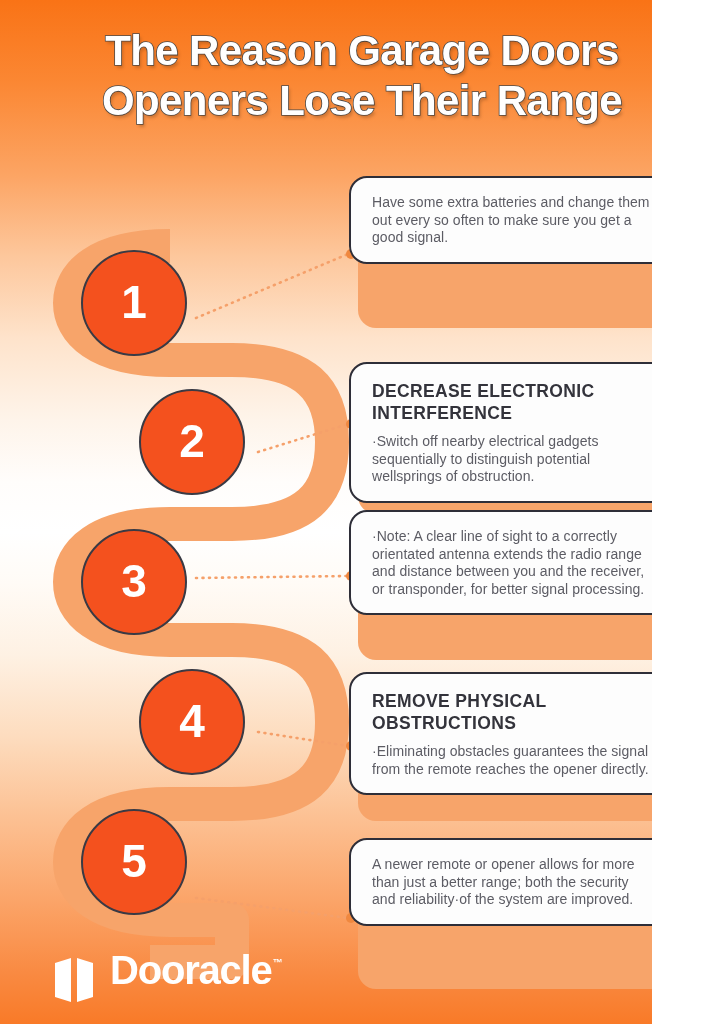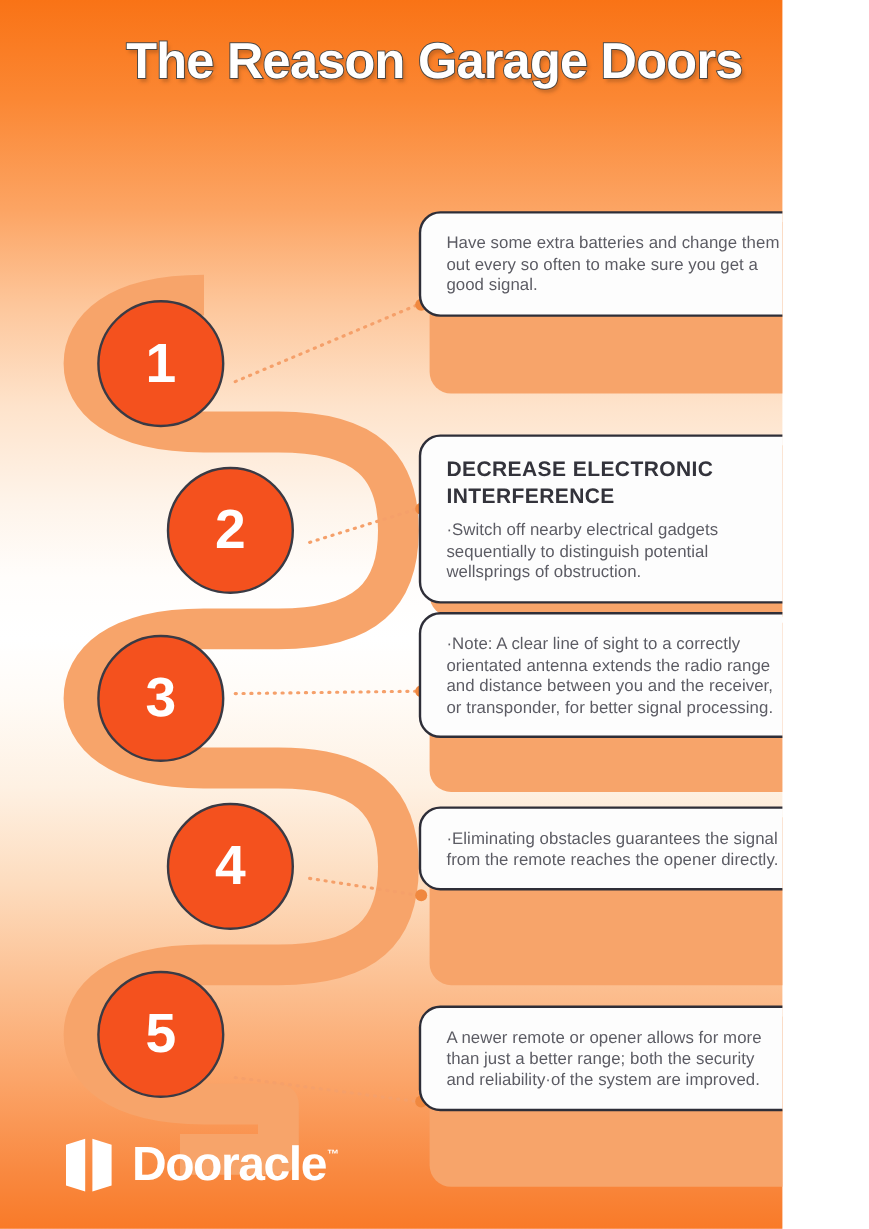--- a/index.html
+++ b/index.html
@@ -108,21 +108,21 @@
     font-size:14px;
     color:#5C5C64;
     line-height:17.5px;
     letter-spacing:0.05px;
   }
 
   
   #logo {
     position:absolute;
     left:52px; top:948px;
-    display:flex; align-items:flex-start;
+    display:flex; align-items:flex-end;
     z-index:6;
   }
   #logo-mark { width:48px; height:46px; margin-right:10px; }
   #logo-text {
     font-size:40px;
     font-weight:bold;
     color:#ffffff;
     letter-spacing:-1.2px;
     line-height:44px;
     position:relative;
@@ -175,20 +175,21 @@
       <circle cx="351" cy="254" r="5"></circle>
       <circle cx="351" cy="424" r="5"></circle>
       <circle cx="351" cy="576" r="5"></circle>
       <circle cx="351" cy="746" r="5"></circle>
       <circle cx="351" cy="918" r="5"></circle>
     </g>
   </svg>
 
   <div id="title-block">
     <div class="title-line">The Reason Garage Doors</div>
+    <div class="title-line">Openers Lose Their Range</div>
   </div>
 
   <div class="num-circle" style="left:81px;  top:250px;">
     <span>1</span>
   </div>
   <div class="num-circle" style="left:139px; top:389px;">
     <span>2</span>
   </div>
   <div class="num-circle" style="left:81px;  top:529px;">
     <span>3</span>
@@ -218,20 +219,21 @@
   <div class="card-wrap" style="left:349px; top:510px;">
     <div class="card-shadow" style="height:141px;"></div>
     <div class="card centered">
       <div class="card-body">·Note: A clear line of sight to a correctly orientated antenna extends the radio range and distance between you and the receiver, or transponder, for better signal processing.</div>
     </div>
   </div>
 
   <div class="card-wrap" style="left:349px; top:672px;">
     <div class="card-shadow" style="height:140px;"></div>
     <div class="card">
+      <div class="card-title">REMOVE PHYSICAL OBSTRUCTIONS</div>
       <div class="card-body">·Eliminating obstacles guarantees the signal from the remote reaches the opener directly.</div>
     </div>
   </div>
 
   <div class="card-wrap" style="left:349px; top:838px;">
     <div class="card-shadow" style="height:142px;"></div>
     <div class="card">
       <div class="card-body">A newer remote or opener allows for more than just a better range; both the security and reliability·of the system are improved.</div>
     </div>
   </div>

